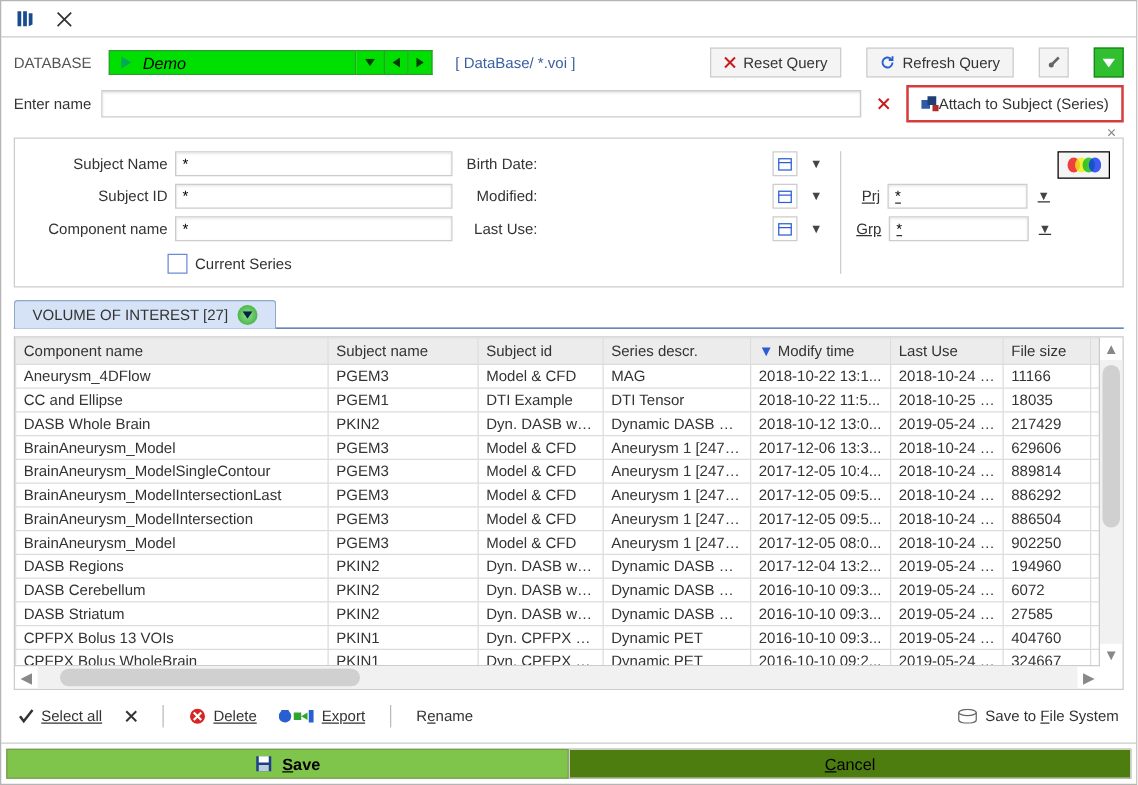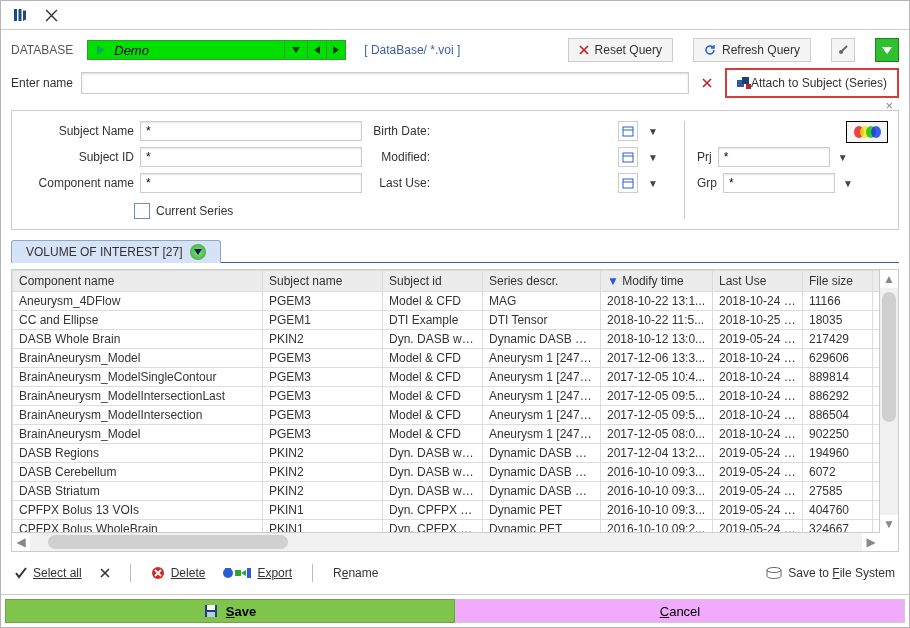--- a/index.html
+++ b/index.html
@@ -57,21 +57,21 @@
   .flabel{width:112px;text-align:right;font-size:12px;}
   .flabel2{width:68px;text-align:right;font-size:12px;}
   .flabel3{width:28px;text-align:right;font-size:12px;}
   .finput{flex:1;height:18px;border:1px solid var(--border);box-shadow:inset 0 1px 2px rgba(0,0,0,.1);font-size:12px;padding:0 5px;}
   .finput-narrow{width:188px;}
   .date-disp{width:174px;height:18px;border:1px solid var(--border);visibility:hidden;}
   .icon-date{width:18px;height:18px;border:1px solid var(--border);display:flex;align-items:center;justify-content:center;cursor:pointer;}
   .icon-caret{width:14px;display:flex;align-items:center;justify-content:center;cursor:pointer;font-size:10px;color:#444;margin-left:2px;}
   .checkbox{width:14px;height:14px;border:1px solid #6b8bd4;display:inline-block;margin-right:6px;box-shadow:inset 0 0 0 1px #fff;}
   .curr-series{display:flex;align-items:center;margin-left:112px;font-size:12px;padding-top:4px;}
-  .fcol.right{margin-left:14px;border-left:1px solid var(--border);padding-left:12px;}
+  .fcol.right{margin-left:2px;border-left:1px solid var(--border);padding-left:12px;text-decoration:underline;}
   .colorbtn{width:40px;height:20px;border:1px solid #000;background:#f5f5f5;cursor:pointer;align-self:flex-end;display:flex;align-items:center;justify-content:center;}
   
   .tabbar{display:flex;border-bottom:1px solid var(--blue);margin-top:4px;text-align:center;}
   .tab{display:flex;align-items:center;gap:8px;padding:3px 14px;font-size:12px;border:1px solid var(--tab-border);border-bottom:0;border-radius:3px 3px 0 0;background:var(--tab-bg);margin-bottom:-1px;}
   .tab .caret-circle{width:16px;height:16px;border-radius:50%;background:radial-gradient(#8fe08f,#2fa52f);display:flex;align-items:center;justify-content:center;}
   
   .table-wrap{border:1px solid var(--border);flex:1;min-height:0;display:flex;flex-direction:column;}
   .grid{flex:1;overflow:hidden;position:relative;}
   .grid-inner{position:absolute;inset:0 18px 18px 0;overflow:hidden;display:flex;flex-direction:column;}
   table{border-collapse:collapse;width:100%;table-layout:fixed;}
@@ -86,21 +86,21 @@
   .vscroll .thumb{position:absolute;top:4px;height:130px;left:2px;right:2px;background:#d0d0d0;border-radius:7px;}
   .vscroll .arrow{height:18px;display:flex;align-items:center;justify-content:center;color:#888;}
   
   .under-toolbar{display:flex;align-items:center;padding:6px 4px;gap:18px;}
   .link-btn{display:flex;align-items:center;gap:6px;cursor:pointer;font-size:12px;}
   .divider-v{width:0;height:18px;border-left:1px solid #bbb;margin:0 2px;}
   
   .footer{display:flex;padding:4px;border-top:1px solid var(--border);}
   .footer button{flex:1;height:24px;border:1px solid #7c9a53;font-size:13px;display:flex;align-items:center;justify-content:center;gap:8px;cursor:pointer;}
   .save-btn{background:var(--green-soft);color:#000;font-weight:bold;}
-  .cancel-btn{background:#f0abfc;border:1px solid var(--border)!important;}
+  .cancel-btn{background:#4d7c0f;border:1px solid var(--border)!important;}
   .ul{text-decoration:underline;}
   svg{display:block;}
 </style>
 </head>
 <body>
 
 <div class="window">
 
   <div class="titlebar">
     <span class="logo">

